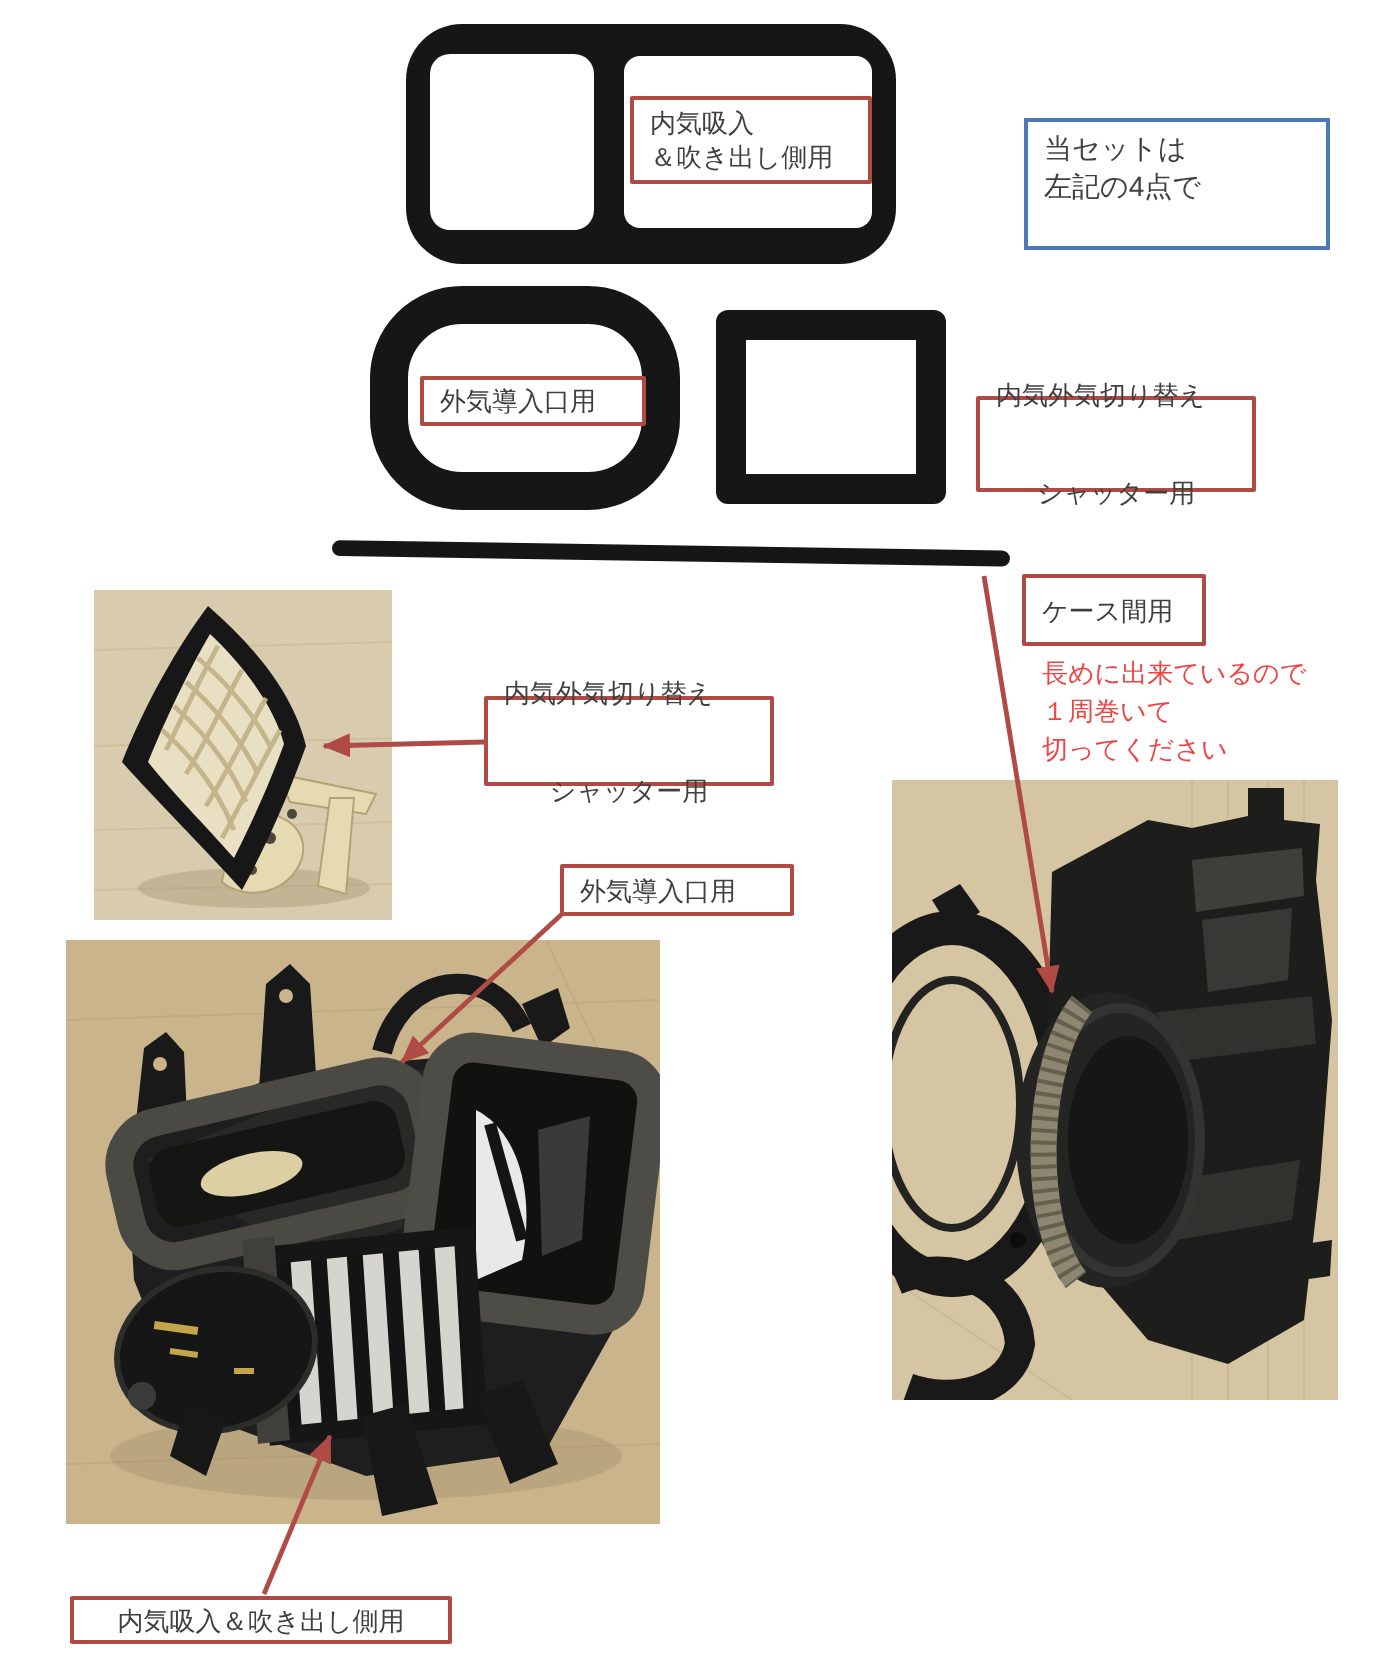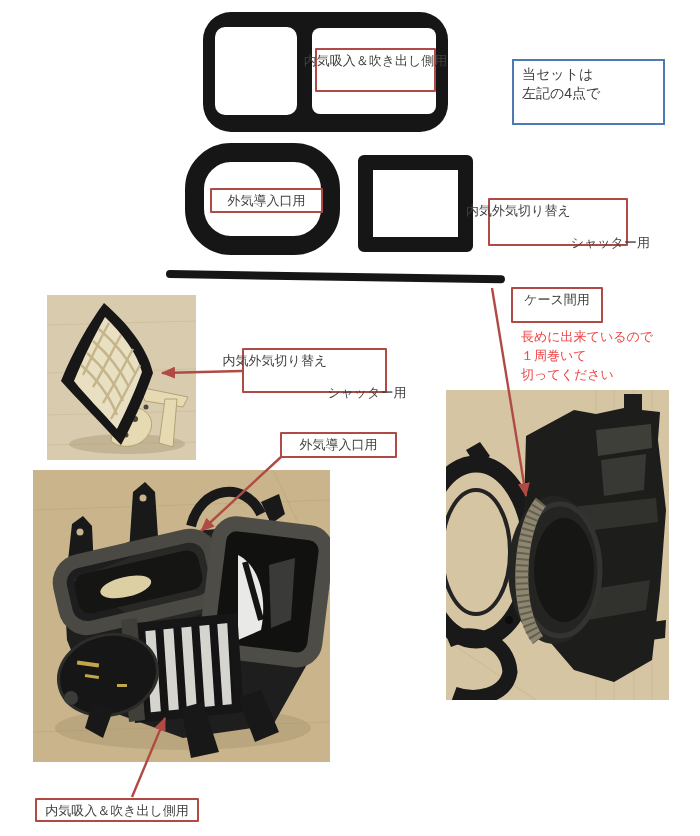--- a/index.html
+++ b/index.html
@@ -14,30 +14,30 @@
   .g1 .op-left{left:12px;top:15px;width:82px;height:88px;border-radius:10px;}
   .g1 .op-right{left:109px;top:16px;width:124px;height:86px;border-radius:8px;}
   .g2{left:185px;top:143px;width:155px;height:112px;border:19px solid #161616;border-radius:46px;background:transparent;}
   .g3{left:358px;top:155px;width:115px;height:97px;border:15px solid #161616;border-radius:6px;background:transparent;}
   .strip{position:absolute;z-index:1;left:166px;top:270px;width:339px;height:8px;background:#161616;
          border-radius:4px;transform:rotate(0.9deg);transform-origin:left center;}
 
   
   .callout{position:absolute;z-index:4;box-sizing:border-box;background:#ffffff;
            border:2px solid #b04a45;border-radius:1px;font-size:13px;line-height:17px;
-           color:#3f3f3f;display:flex;flex-direction:row;justify-content:center;padding:2px 8px;}
+           color:#3f3f3f;display:flex;flex-direction:column;justify-content:center;padding:2px 8px;}
   .callout .ln{white-space:nowrap;}
   .c1{left:315px;top:48px;width:121px;height:44px;}
   .c2{left:210px;top:188px;width:113px;height:25px;}
   .c3{left:488px;top:198px;width:140px;height:48px;}
   .c3 .ln2,.c5 .ln2{text-align:center;margin-top:32px;}
   .c4{left:511px;top:287px;width:92px;height:36px;}
   .c5{left:242px;top:348px;width:145px;height:45px;}
   .c6{left:280px;top:432px;width:117px;height:26px;}
-  .c7{left:35px;top:798px;width:164px;height:24px;justify-content:center;}
+  .c7{left:35px;top:798px;width:191px;height:24px;justify-content:center;text-align:center;}
 
   
   .info-box{position:absolute;z-index:4;left:512px;top:59px;width:153px;height:66px;box-sizing:border-box;
             background:#ffffff;border:2px solid #4d7ab5;padding:4px 8px;font-size:14px;line-height:19px;}
 
   
   .note{position:absolute;z-index:4;left:521px;top:327px;font-size:13px;line-height:19px;color:#ef4444;}
 
   
   .photo{position:absolute;z-index:1;overflow:hidden;}

